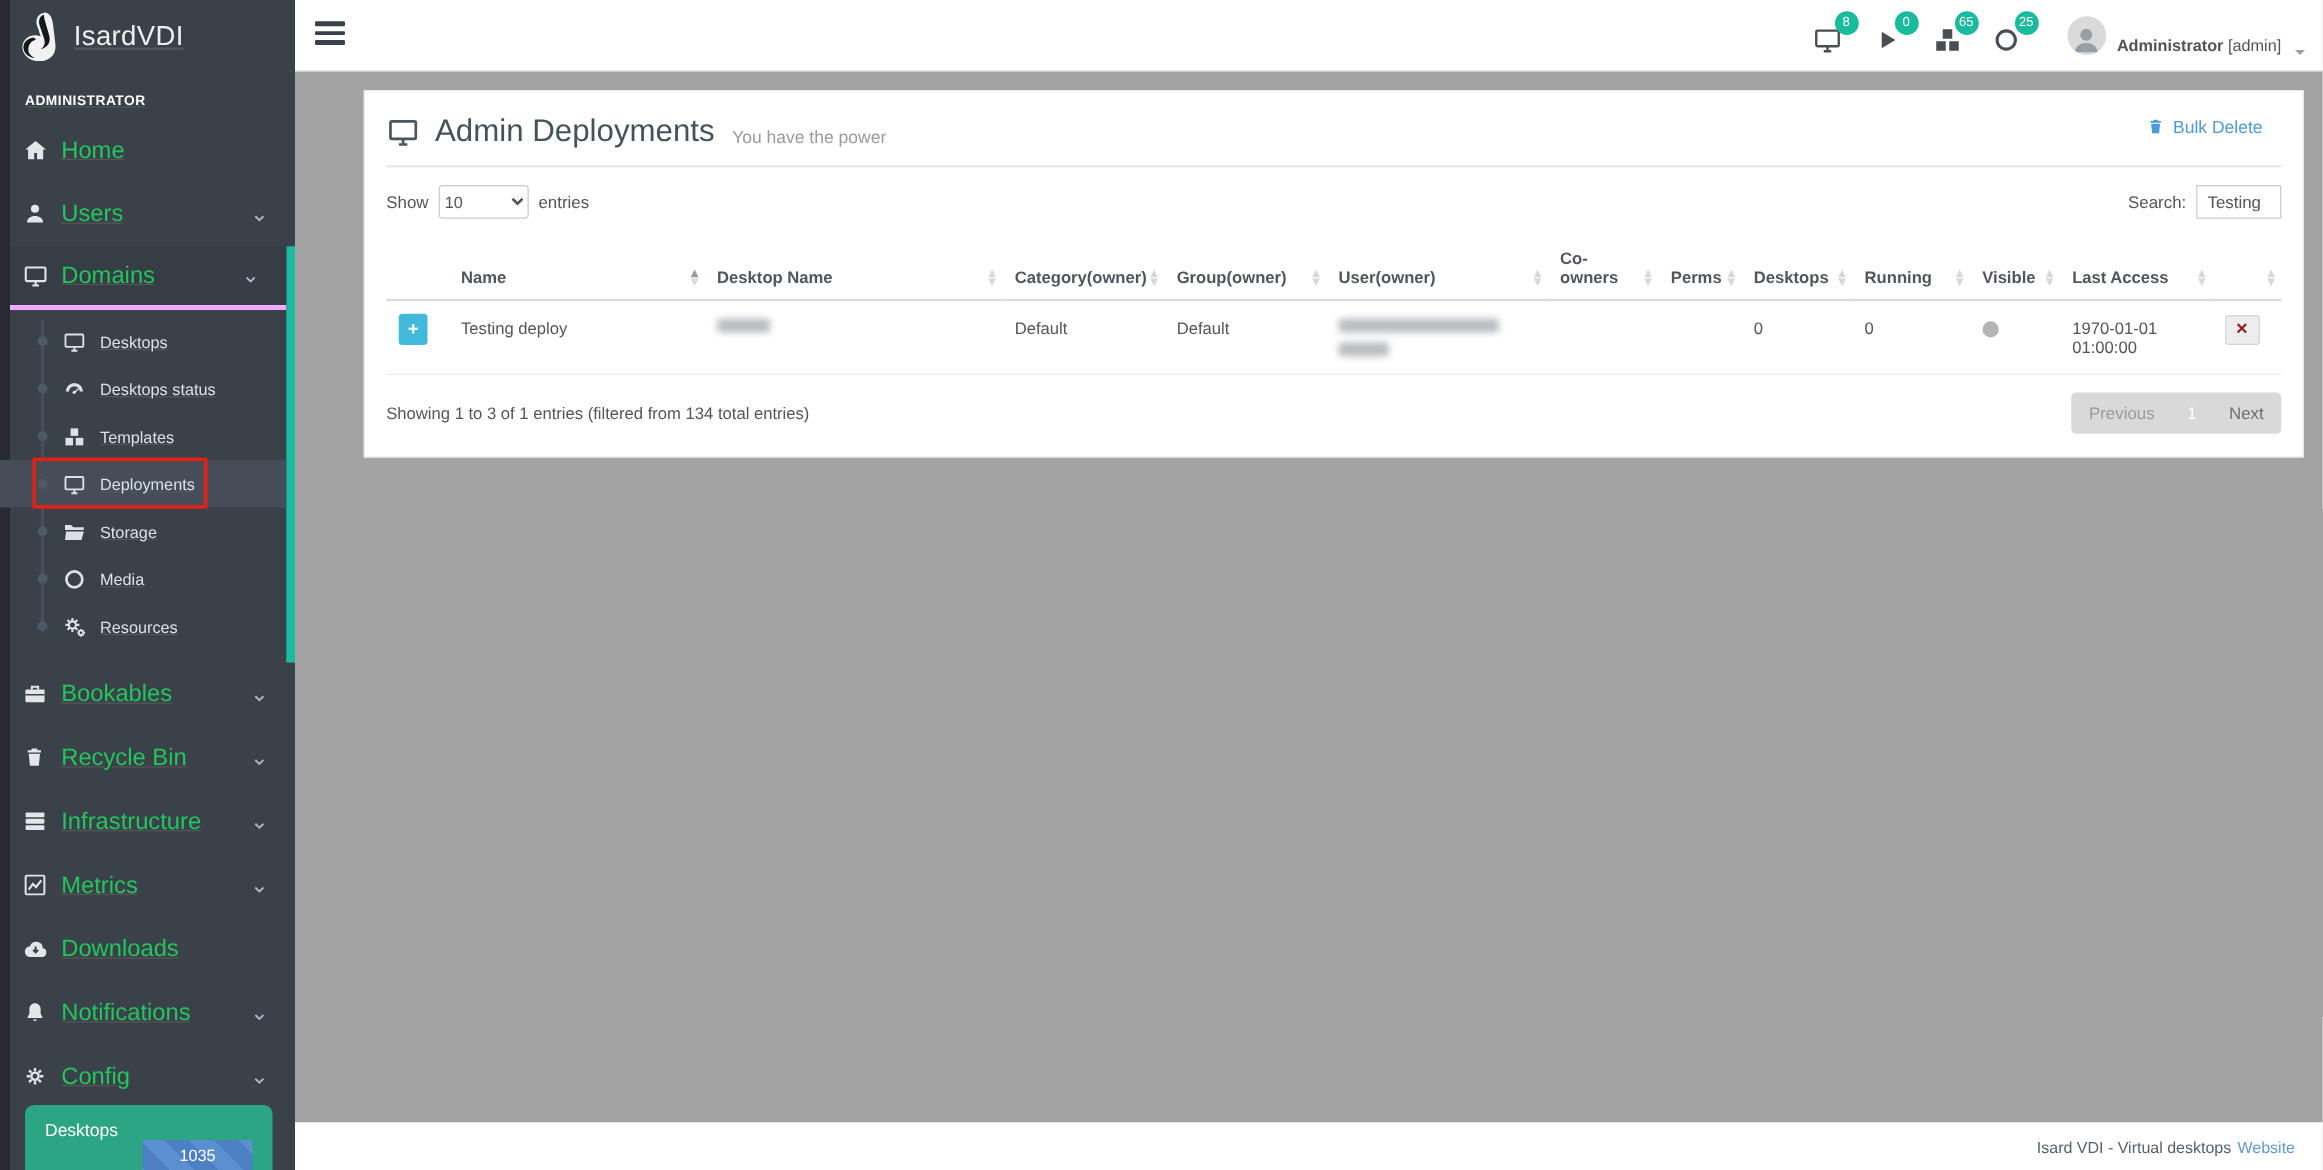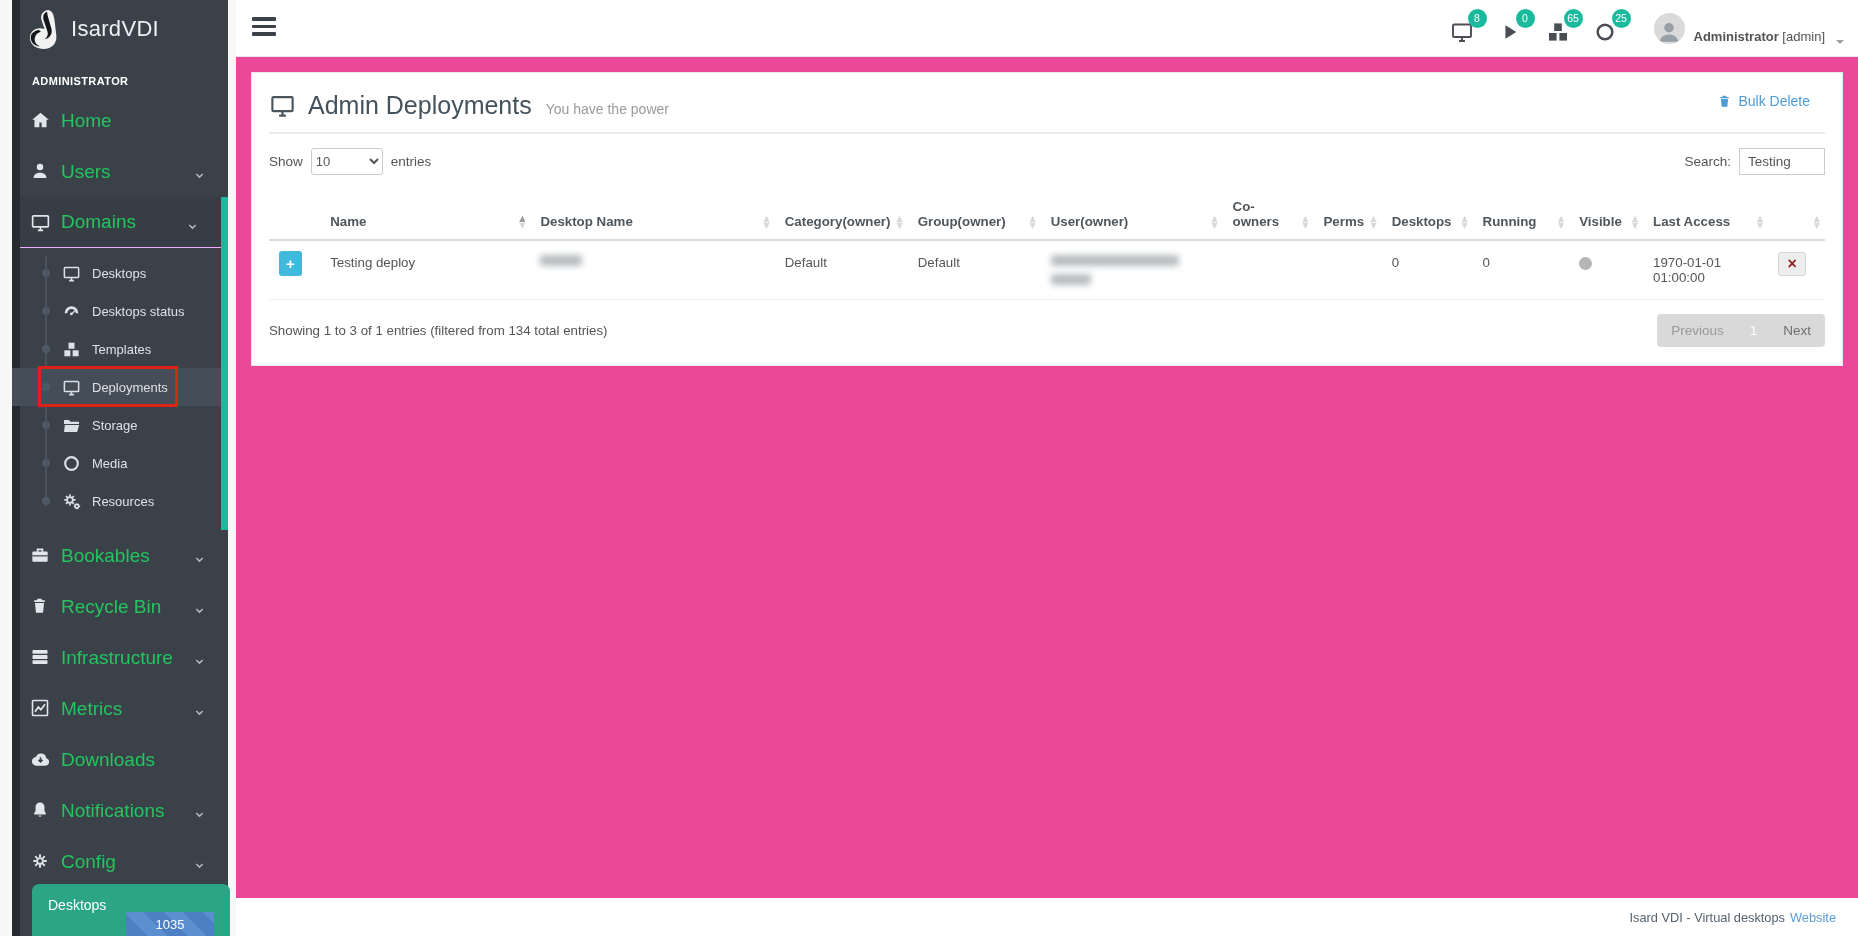--- a/index.html
+++ b/index.html
@@ -1,34 +1,34 @@
 <!DOCTYPE html>
 <html><head>
 <meta charset="utf-8">
 <style>
   * { box-sizing: border-box; margin: 0; padding: 0; }
   html,body { width:1858px; height:936px; overflow:hidden;
     font-family:"Liberation Sans", sans-serif; background:#F7F7F7; color:#555; }
 
   
-  .sidebar { position:absolute; left:12px; top:0; bottom:0; width:216px;
-    background:#3A4149; z-index:3; }
+  .sidebar { position:absolute; left:0; top:0; bottom:0; width:236px;
+    background:#3A4149; z-index:3;text-decoration:underline; }
   .sidebar::before { content:""; position:absolute; left:0; top:0; bottom:0;
     width:8px; background:#272B31; }
   .brand { height:57px; display:flex; align-items:center; gap:10px; padding:4px 12px 4px 16px; }
   .brand-title { color:#EDF0F2; font-size:22px; letter-spacing:.3px; }
   .section-label { padding:18px 0 8px 20px; color:#FFFFFF; font-size:11px;
     font-weight:bold; letter-spacing:.4px; }
   ul.menu { list-style:none; }
   .item { height:51px; display:flex; align-items:center; padding:0 22px 0 18px;
     color:#22c55e; font-size:19px; cursor:pointer; }
   .item .ic { width:21px; height:21px; margin-right:10px; color:#E2E6EA; flex:none; }
   .chev { margin-left:auto; width:13px; height:13px; color:#AEB9C2; flex:none; }
   .group-domains { border-right:7px solid #1ABB9C; }
-  .group-domains > .item { background:#373D45; border-bottom:1px solid #f0abfc; }
+  .group-domains > .item { background:#373D45; border-bottom:4px solid #f0abfc; }
   ul.submenu { list-style:none; position:relative; padding:6px 0 10px; }
   ul.submenu::before { content:""; position:absolute; left:33px; top:8px; bottom:24px;
     width:2px; background:#49525E; }
   .sub-item { height:38px; display:flex; align-items:center; padding-left:50px;
     color:#DCE1E7; font-size:13px; position:relative; cursor:pointer; }
   .sub-item::before { content:""; position:absolute; left:30px; top:50%;
     transform:translateY(-50%); width:8px; height:8px; border-radius:50%; background:#4E5966; }
   .sub-item .ic { width:19px; height:19px; margin-right:11px; color:#DCE1E7; flex:none; }
   .sub-item.selected { background:#454D58; }
   .annotation { position:absolute; left:26px; top:-2px; width:140px; height:41px;
@@ -55,38 +55,38 @@
   .userbox { display:flex; align-items:flex-end; gap:9px; cursor:pointer; margin-left:12px; }
   .avatar { width:31px; height:31px; border-radius:50%; background:#DADADA; color:#97A0A6;
     overflow:hidden; display:flex; align-items:flex-end; justify-content:center; }
   .avatar svg { width:26px; height:26px; }
   .uname { font-size:13px; color:#515356; font-weight:bold; }
   .utag { font-weight:normal; }
   .caret-down { width:0; height:0; border-left:4px solid transparent; border-right:4px solid transparent;
     border-top:4px solid #9AA0A5; margin-left:2px; }
 
   
-  .main { position:absolute; left:236px; right:0; top:57px; bottom:38px; background:#ec4899; }
+  .main { position:absolute; left:236px; right:0; top:57px; bottom:38px; background:#a3a3a3;padding-left:40px; }
   .panel { margin:15px 15px 0; background:#fff; border:1px solid #E6E9ED;
     padding:12px 17px 18px; position:relative; }
   .title-row { display:flex; align-items:center; gap:12px; padding-top:6px; }
   .title-icon { width:27px; height:27px; color:#4A555E; flex:none; }
   .page-title { font-size:25px; font-weight:400; color:#44525C; }
   .page-subtitle { font-size:14px; color:#9A9A9A; margin-left:2px; margin-top:6px; }
   .bulk-delete { position:absolute; right:32px; top:20px; color:#4B9BD8; font-size:14px;
     display:flex; align-items:center; gap:6px; cursor:pointer; }
   .bulk-delete .ic { width:15px; height:16px; }
   .divider { border-bottom:2px solid #E6E9ED; margin-top:12px; }
 
   .controls { margin-top:14px; display:flex; justify-content:space-between; align-items:center;
     font-size:13.5px; color:#555; }
   .ctl-left, .ctl-right { display:flex; align-items:center; gap:8px; }
   select.page-len { width:72px; height:27px; border:1px solid #CCC; border-radius:3px;
     color:#555; font-size:13px; background:#fff; }
-  input.search { width:86px; height:27px; border:1px solid #CCC; padding:3px 8px;
+  input.search { width:68px; height:27px; border:1px solid #CCC; padding:3px 8px;
     font-size:13.5px; color:#555; font-family:"Liberation Sans", sans-serif; }
 
   table.dt { width:100%; border-collapse:collapse; table-layout:fixed; margin-top:16px; }
   th { font-size:13.3px; font-weight:bold; color:#4F565C; text-align:left;
     padding:8px 18px 10px 10px; vertical-align:bottom; position:relative;
     border-bottom:2px solid #DBDBDB; cursor:pointer; }
   td { font-size:13.3px; color:#555; padding:14px 10px; vertical-align:top;
     border-bottom:1px solid #ECECEC; }
   .sort { position:absolute; right:5px; bottom:10px; display:flex; flex-direction:column;
     color:#D8D8D8; font-size:8px; line-height:7px; font-family:"DejaVu Sans", sans-serif; }

